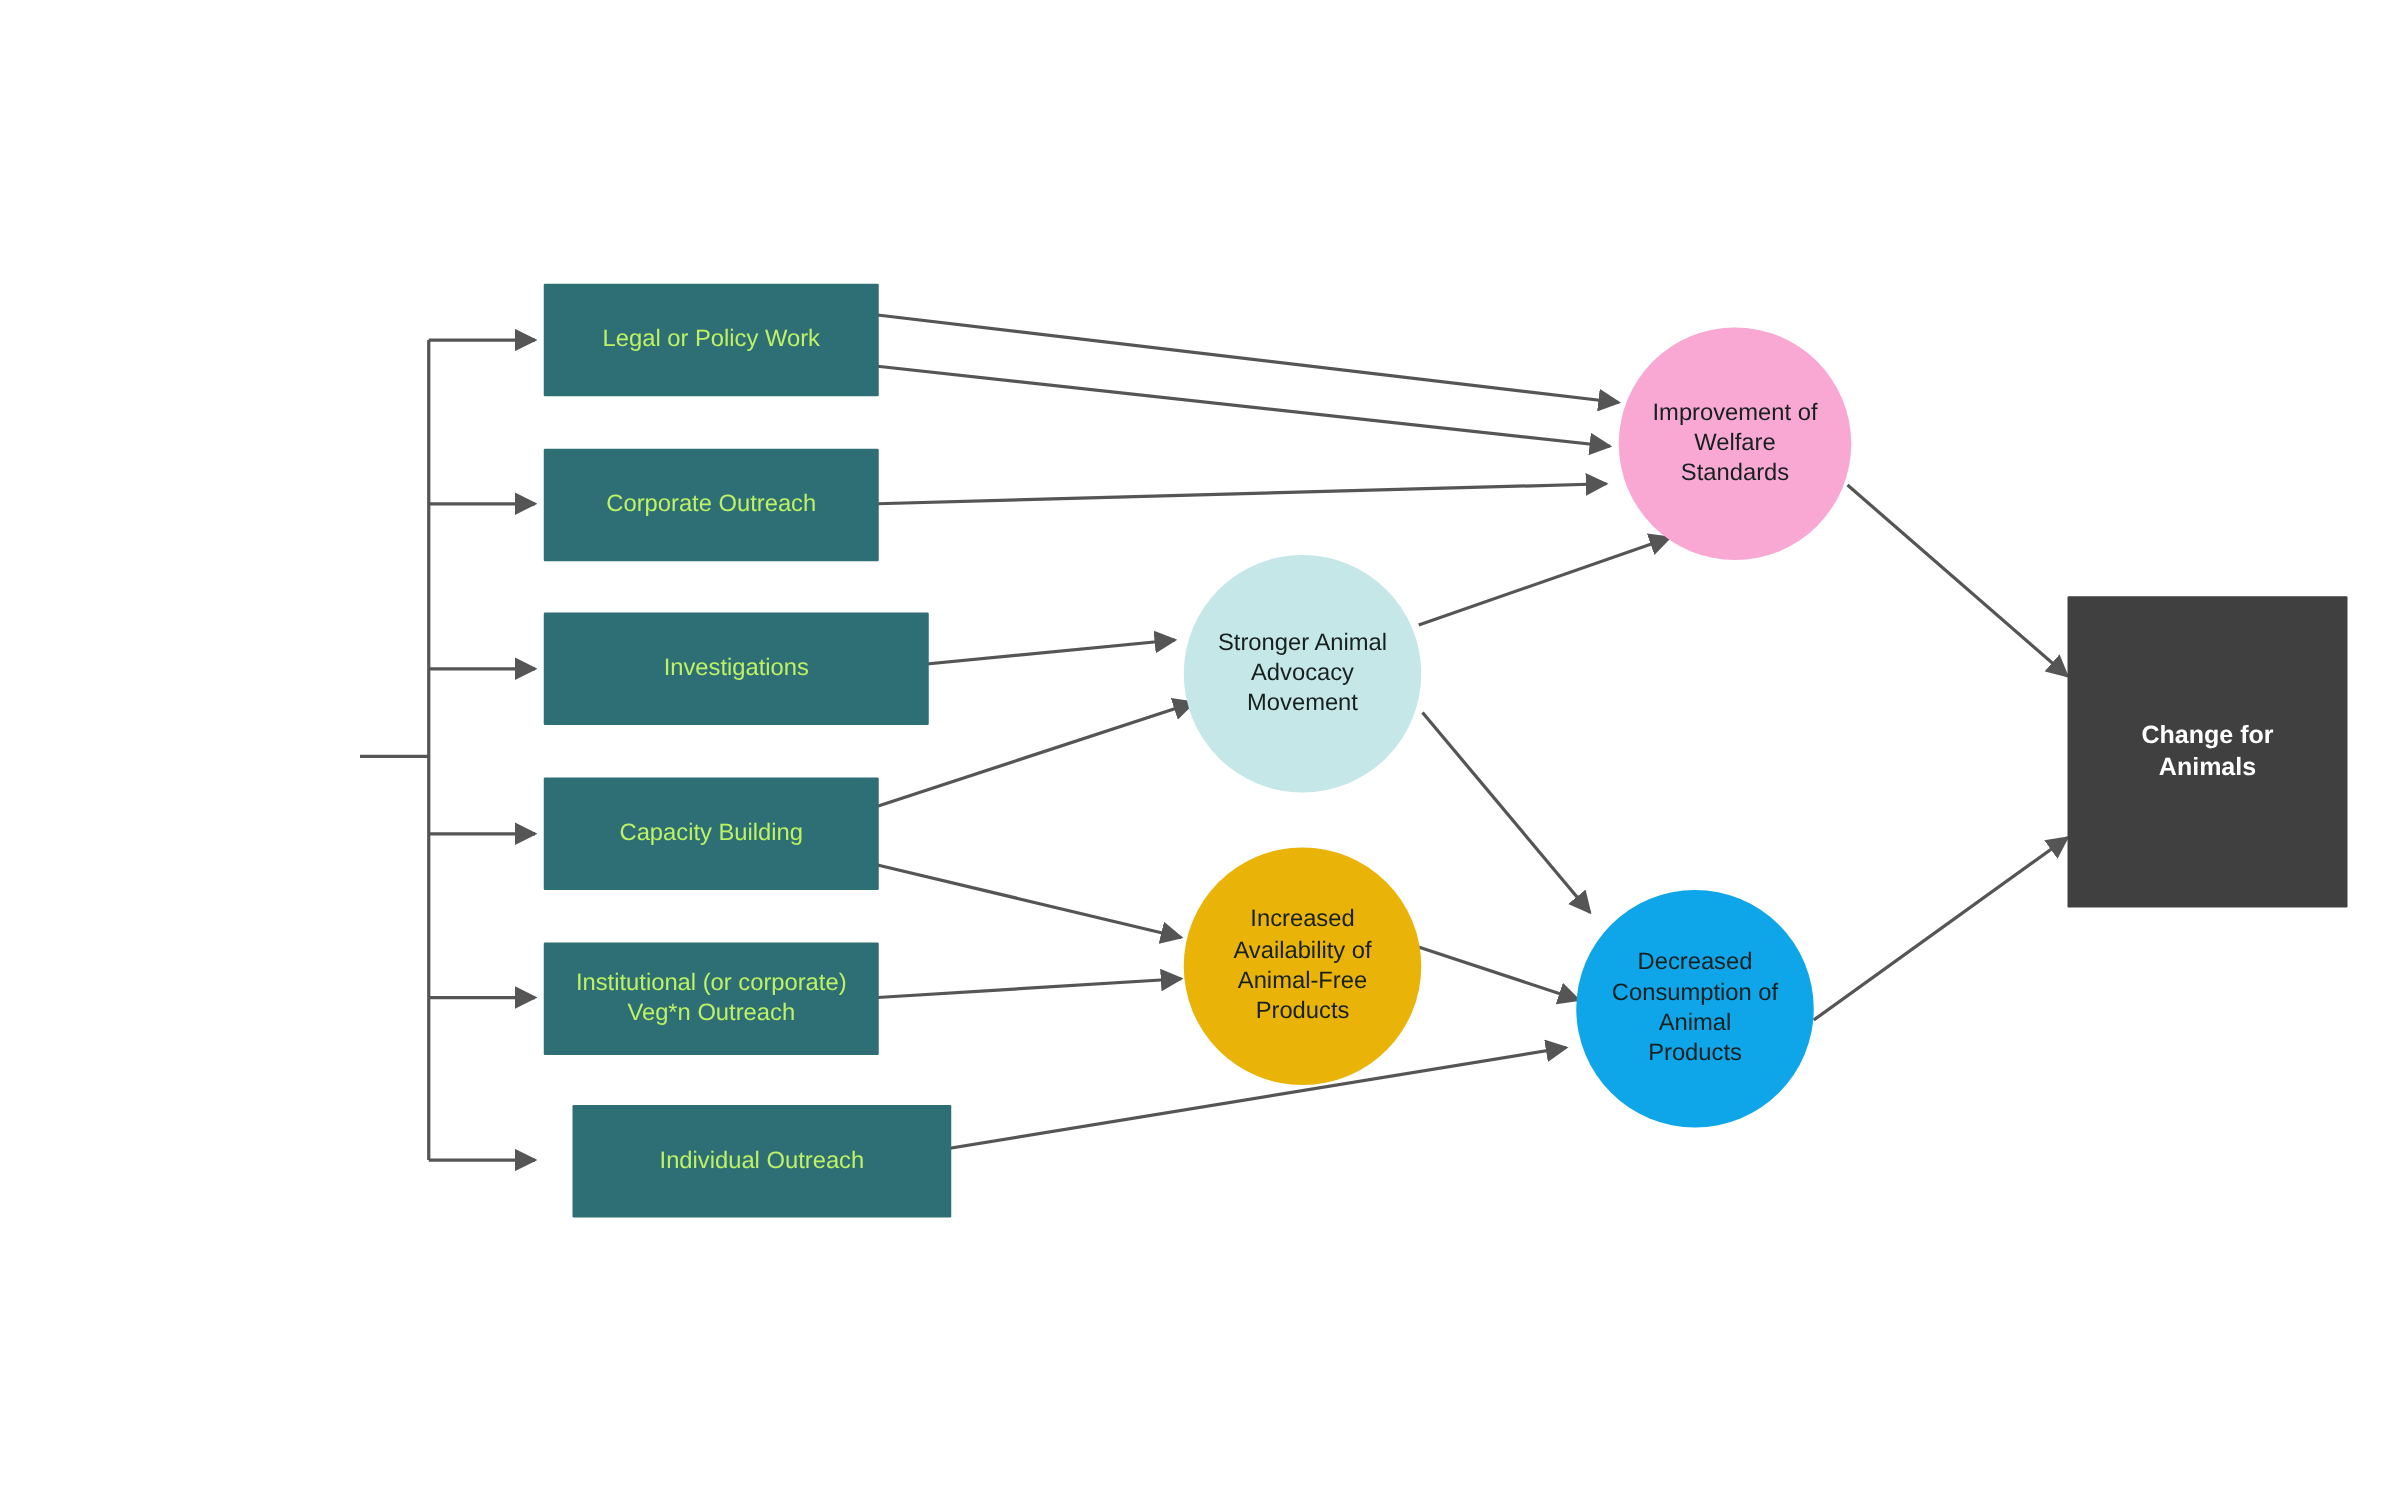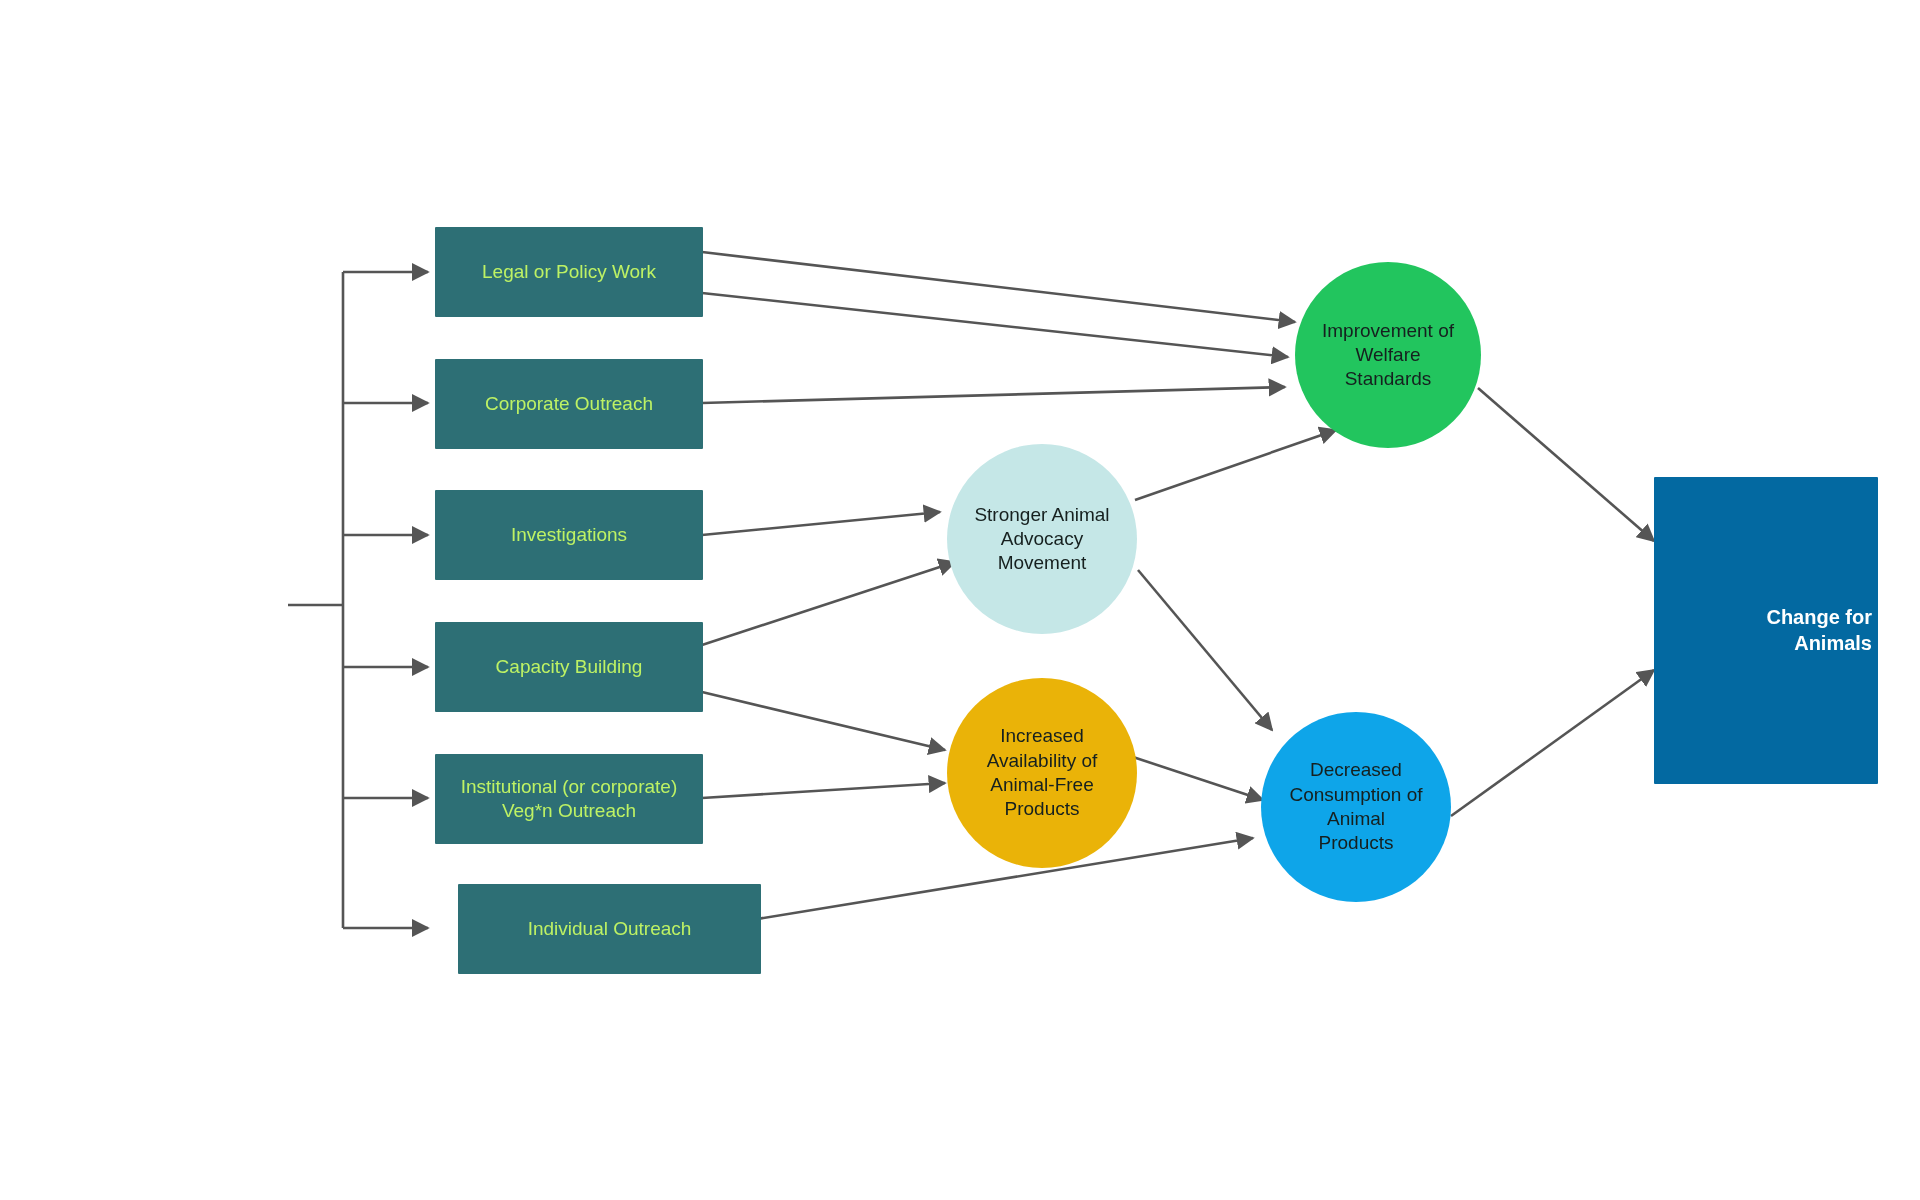--- a/index.html
+++ b/index.html
@@ -109,21 +109,21 @@
 
 
   <div class="node node-box" style="left:435px; top:227px; width:268px; height:90px; background:#2d6f75;">
     <span class="node-label t-white">Legal or Policy Work</span>
   </div>
 
   <div class="node node-box" style="left:435px; top:359px; width:268px; height:90px; background:#2d6f75;">
     <span class="node-label t-white">Corporate Outreach</span>
   </div>
 
-  <div class="node node-box" style="left:435px; top:490px; width:268px; height:90px; background:#2d6f75;">
+  <div class="node node-box" style="left:435px; top:490px; width:308px; height:90px; background:#2d6f75;">
     <span class="node-label t-white">Investigations</span>
   </div>
 
   <div class="node node-box" style="left:435px; top:622px; width:268px; height:90px; background:#2d6f75;">
     <span class="node-label t-white">Capacity Building</span>
   </div>
 
   <div class="node node-box" style="left:435px; top:754px; width:268px; height:90px; background:#2d6f75;">
     <span class="node-label t-white">Institutional (or corporate)
 Veg*n Outreach</span>
@@ -139,31 +139,31 @@
 Movement</span>
   </div>
 
   <div class="node node-circle" style="left:947px; top:678px; width:190px; height:190px; background:#eab308;">
     <span class="node-label t-dark">Increased
 Availability of
 Animal-Free
 Products</span>
   </div>
 
-  <div class="node node-circle" style="left:1295px; top:262px; width:186px; height:186px; background:#22c55e;">
+  <div class="node node-circle" style="left:1295px; top:262px; width:186px; height:186px; background:#f9a8d4;">
     <span class="node-label t-dark">Improvement of
 Welfare
 Standards</span>
   </div>
 
   <div class="node node-circle" style="left:1261px; top:712px; width:190px; height:190px; background:#0ea5e9;">
     <span class="node-label t-dark">Decreased
 Consumption of
 Animal
 Products</span>
   </div>
 
-  <div class="node node-box" style="left:1654px; top:477px; width:224px; height:307px; background:#0369a1;text-align:right;">
+  <div class="node node-box" style="left:1654px; top:477px; width:224px; height:249px; background:#404040;">
     <span class="node-label t-white-bold">Change for
 Animals</span>
   </div>
 
 </div>
 
 </body></html>

